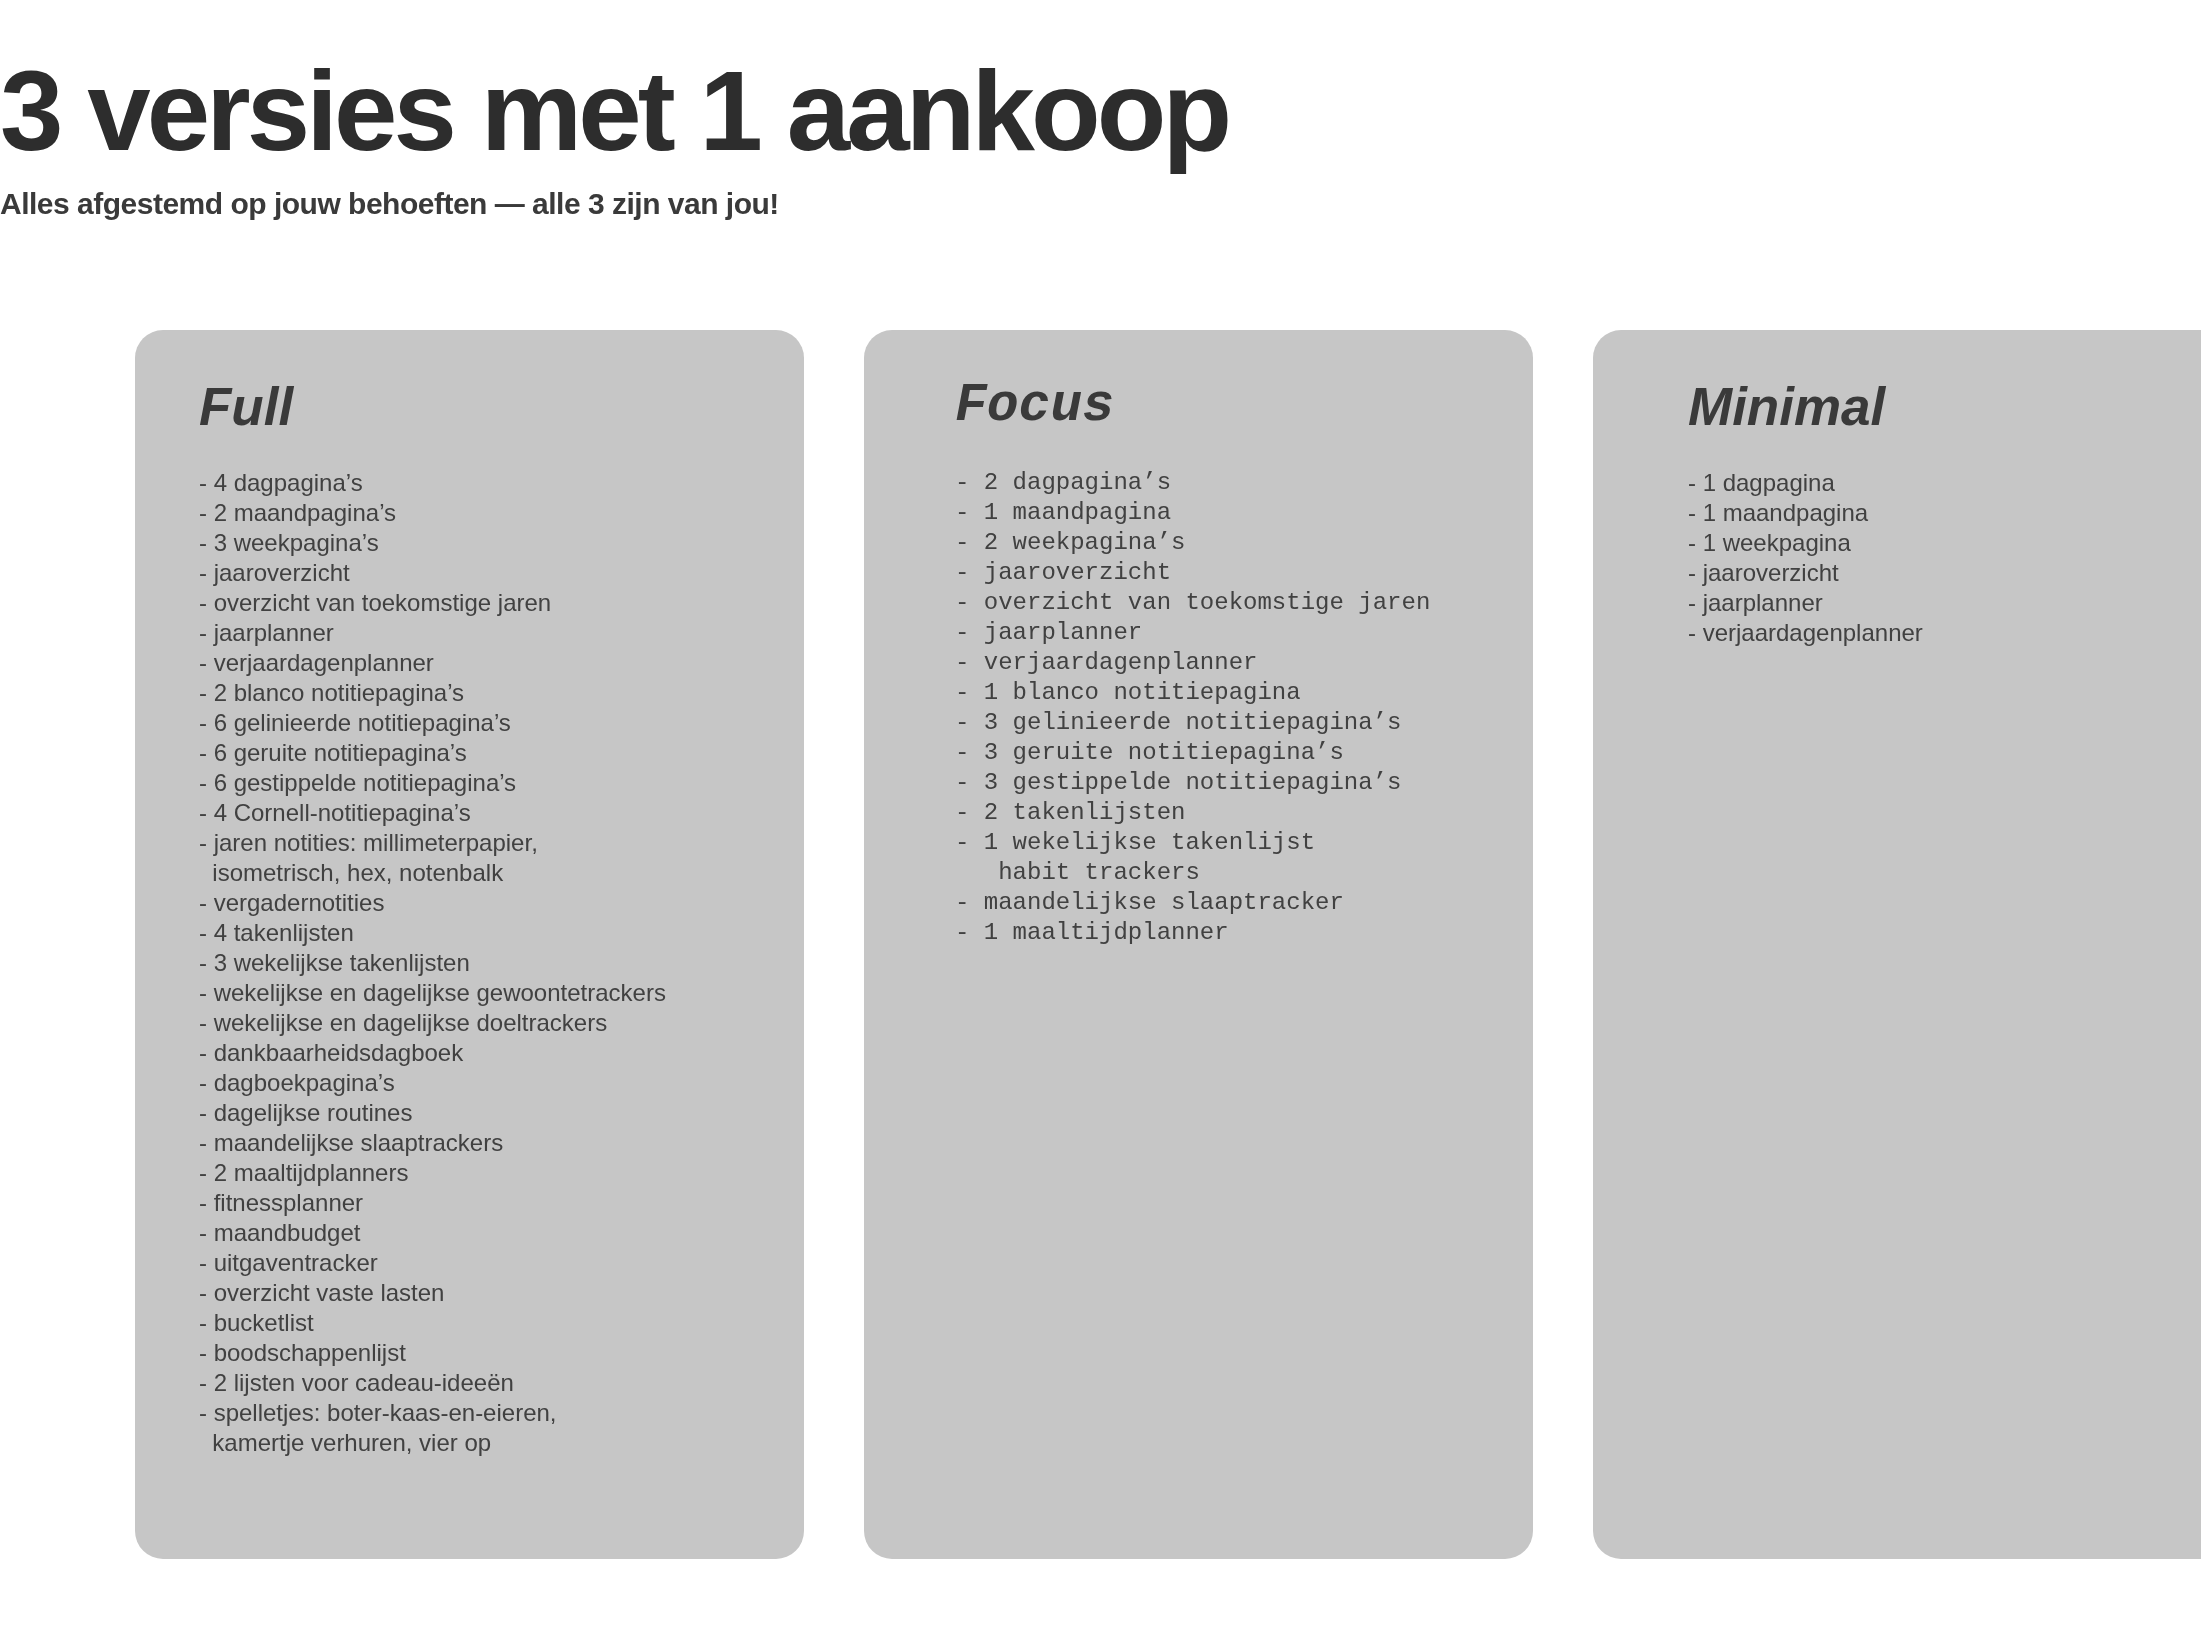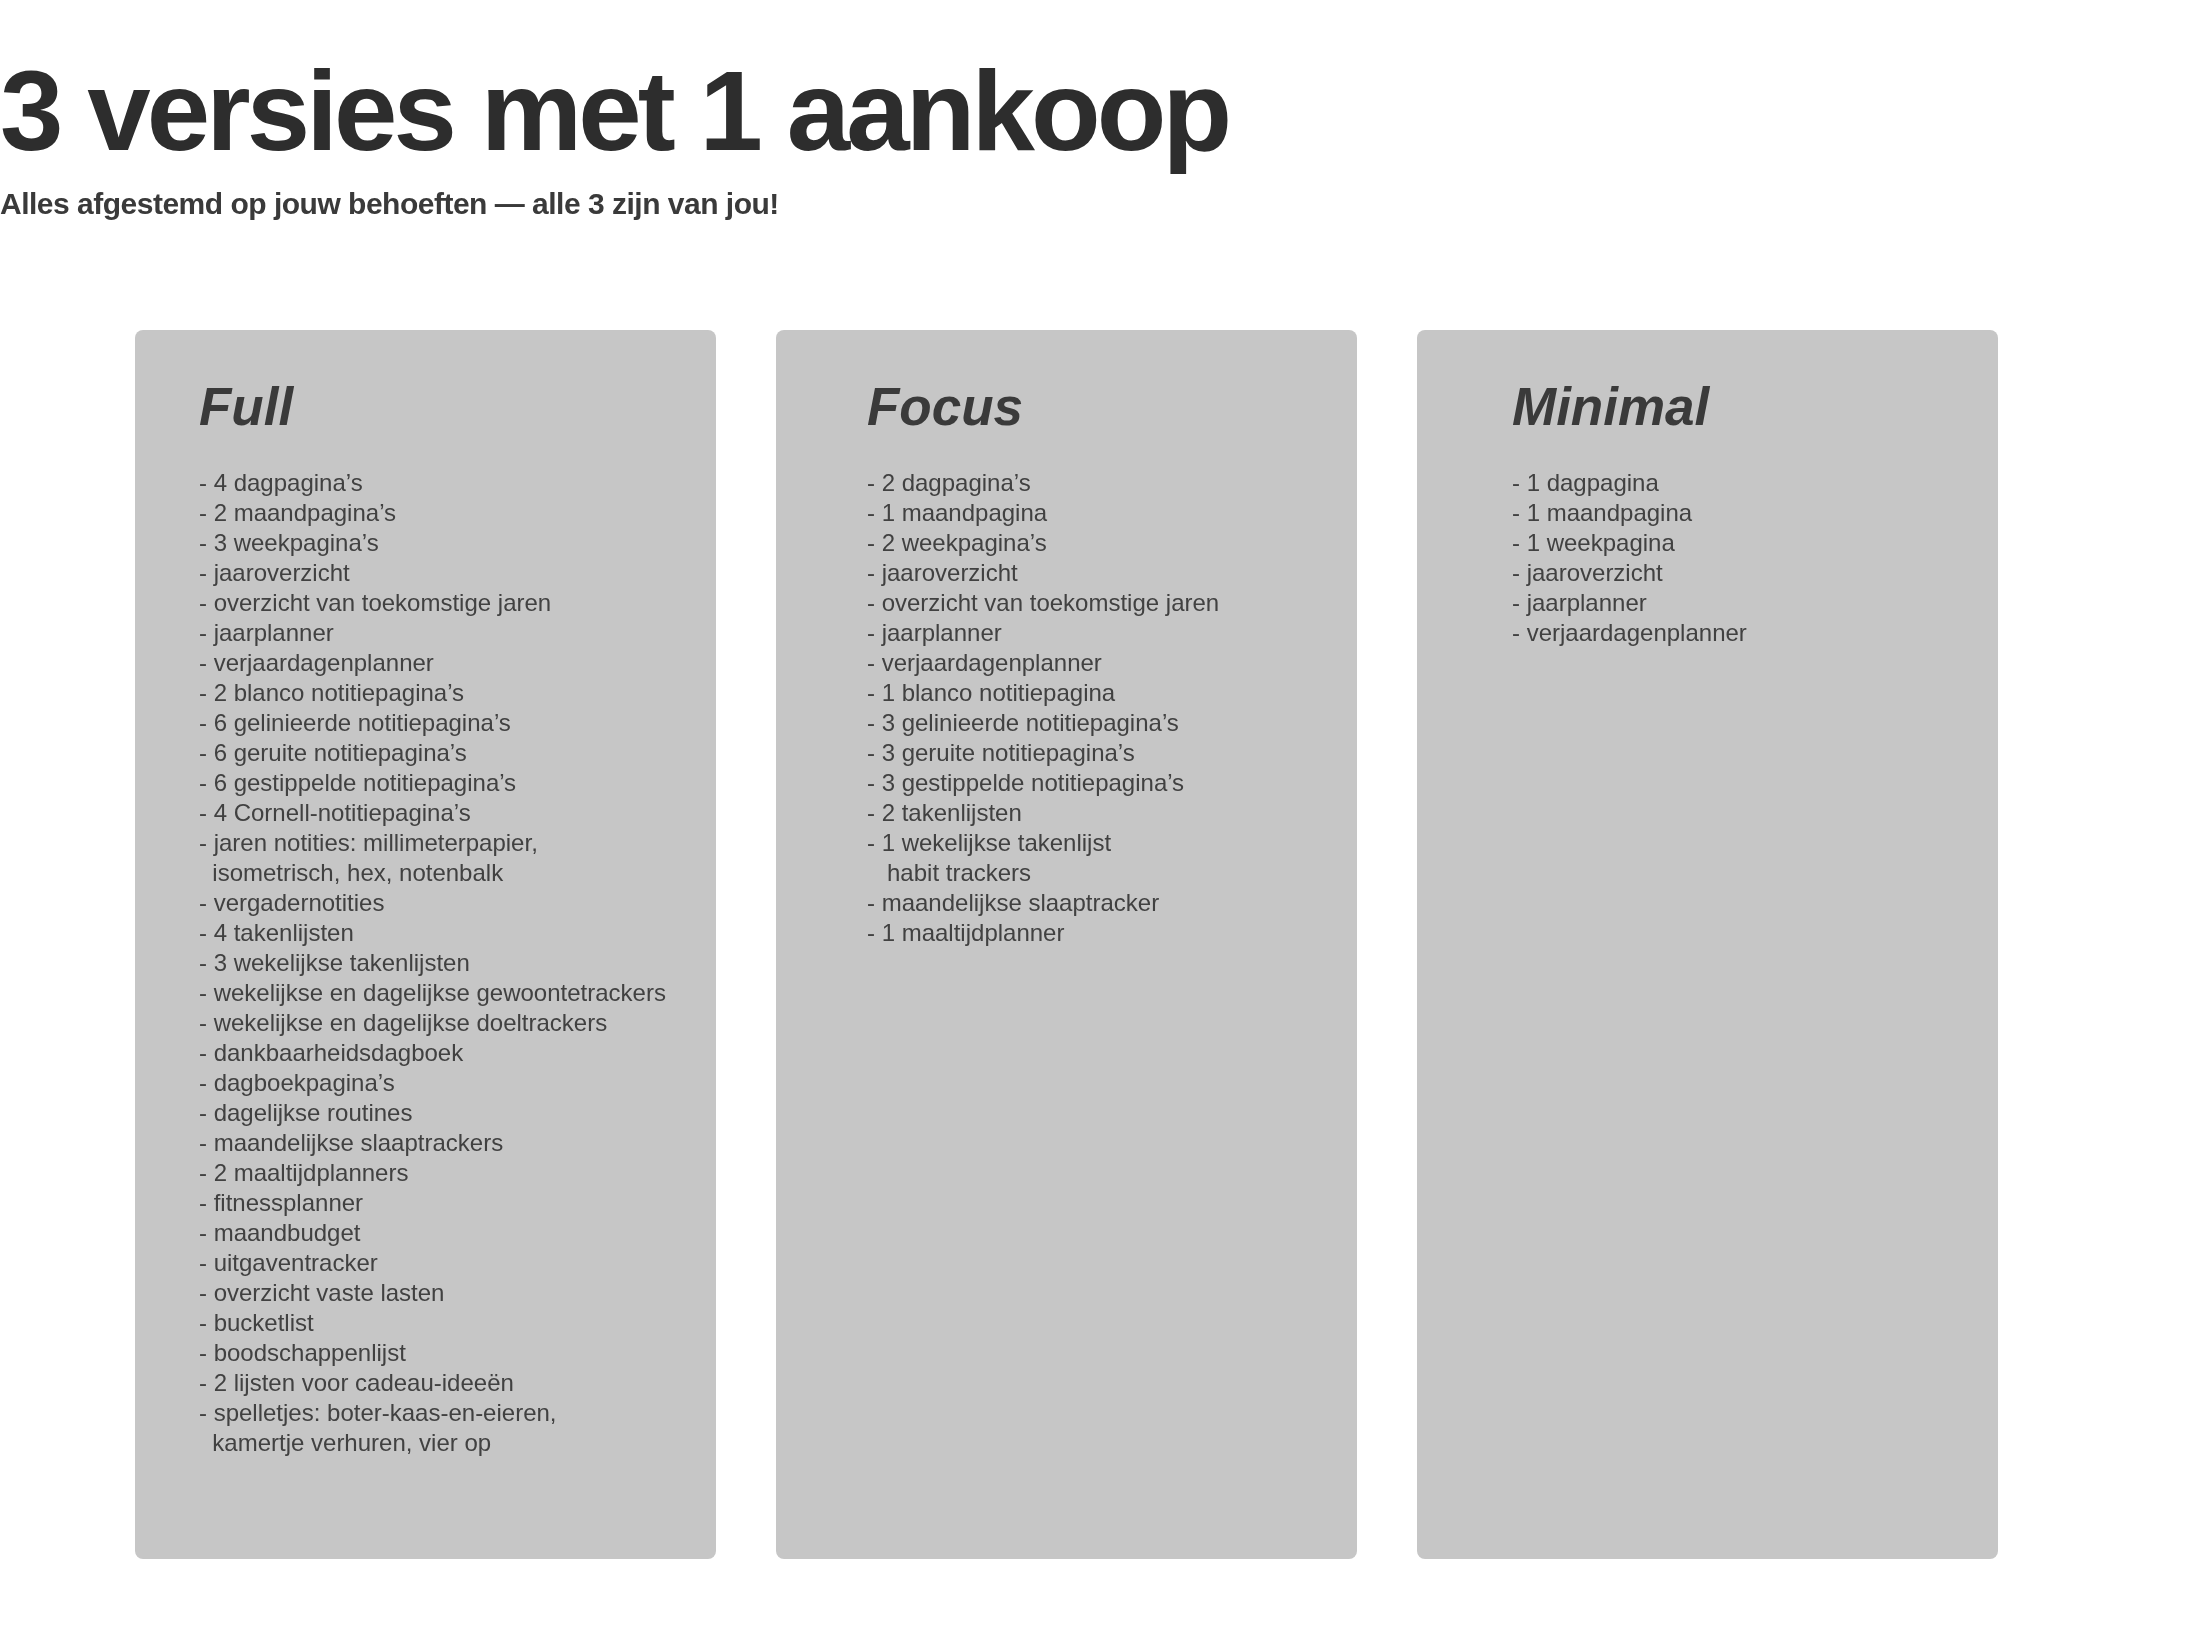--- a/index.html
+++ b/index.html
@@ -38,28 +38,28 @@
     color:#3a3a3a;
   }
   .cards-row{
     position:absolute;
     left:135px;
     top:330px;
     display:flex;
     gap:60px;
   }
   .card{
-    width:581px;
+    width:669px;
     height:1229px;
     background:var(--card);
-    border-radius:8px;
+    border-radius:28px;
     padding-top:50px;
   }
   .card-0{padding-left:64px;padding-right:19.3px;}
-  .card-1{padding-left:91px;padding-right:16px;}
+  .card-1{padding-left:91px;padding-right:16px;font-family:Liberation Mono, monospace;}
   .card-2{padding-left:95px;padding-right:19.3px;}
   .card-title{
     font-size:53px;
     line-height:1;
     font-weight:bold;
     font-style:italic;
     color:#3a3a3a;
     letter-spacing:0px;
   }
   .card-list{

